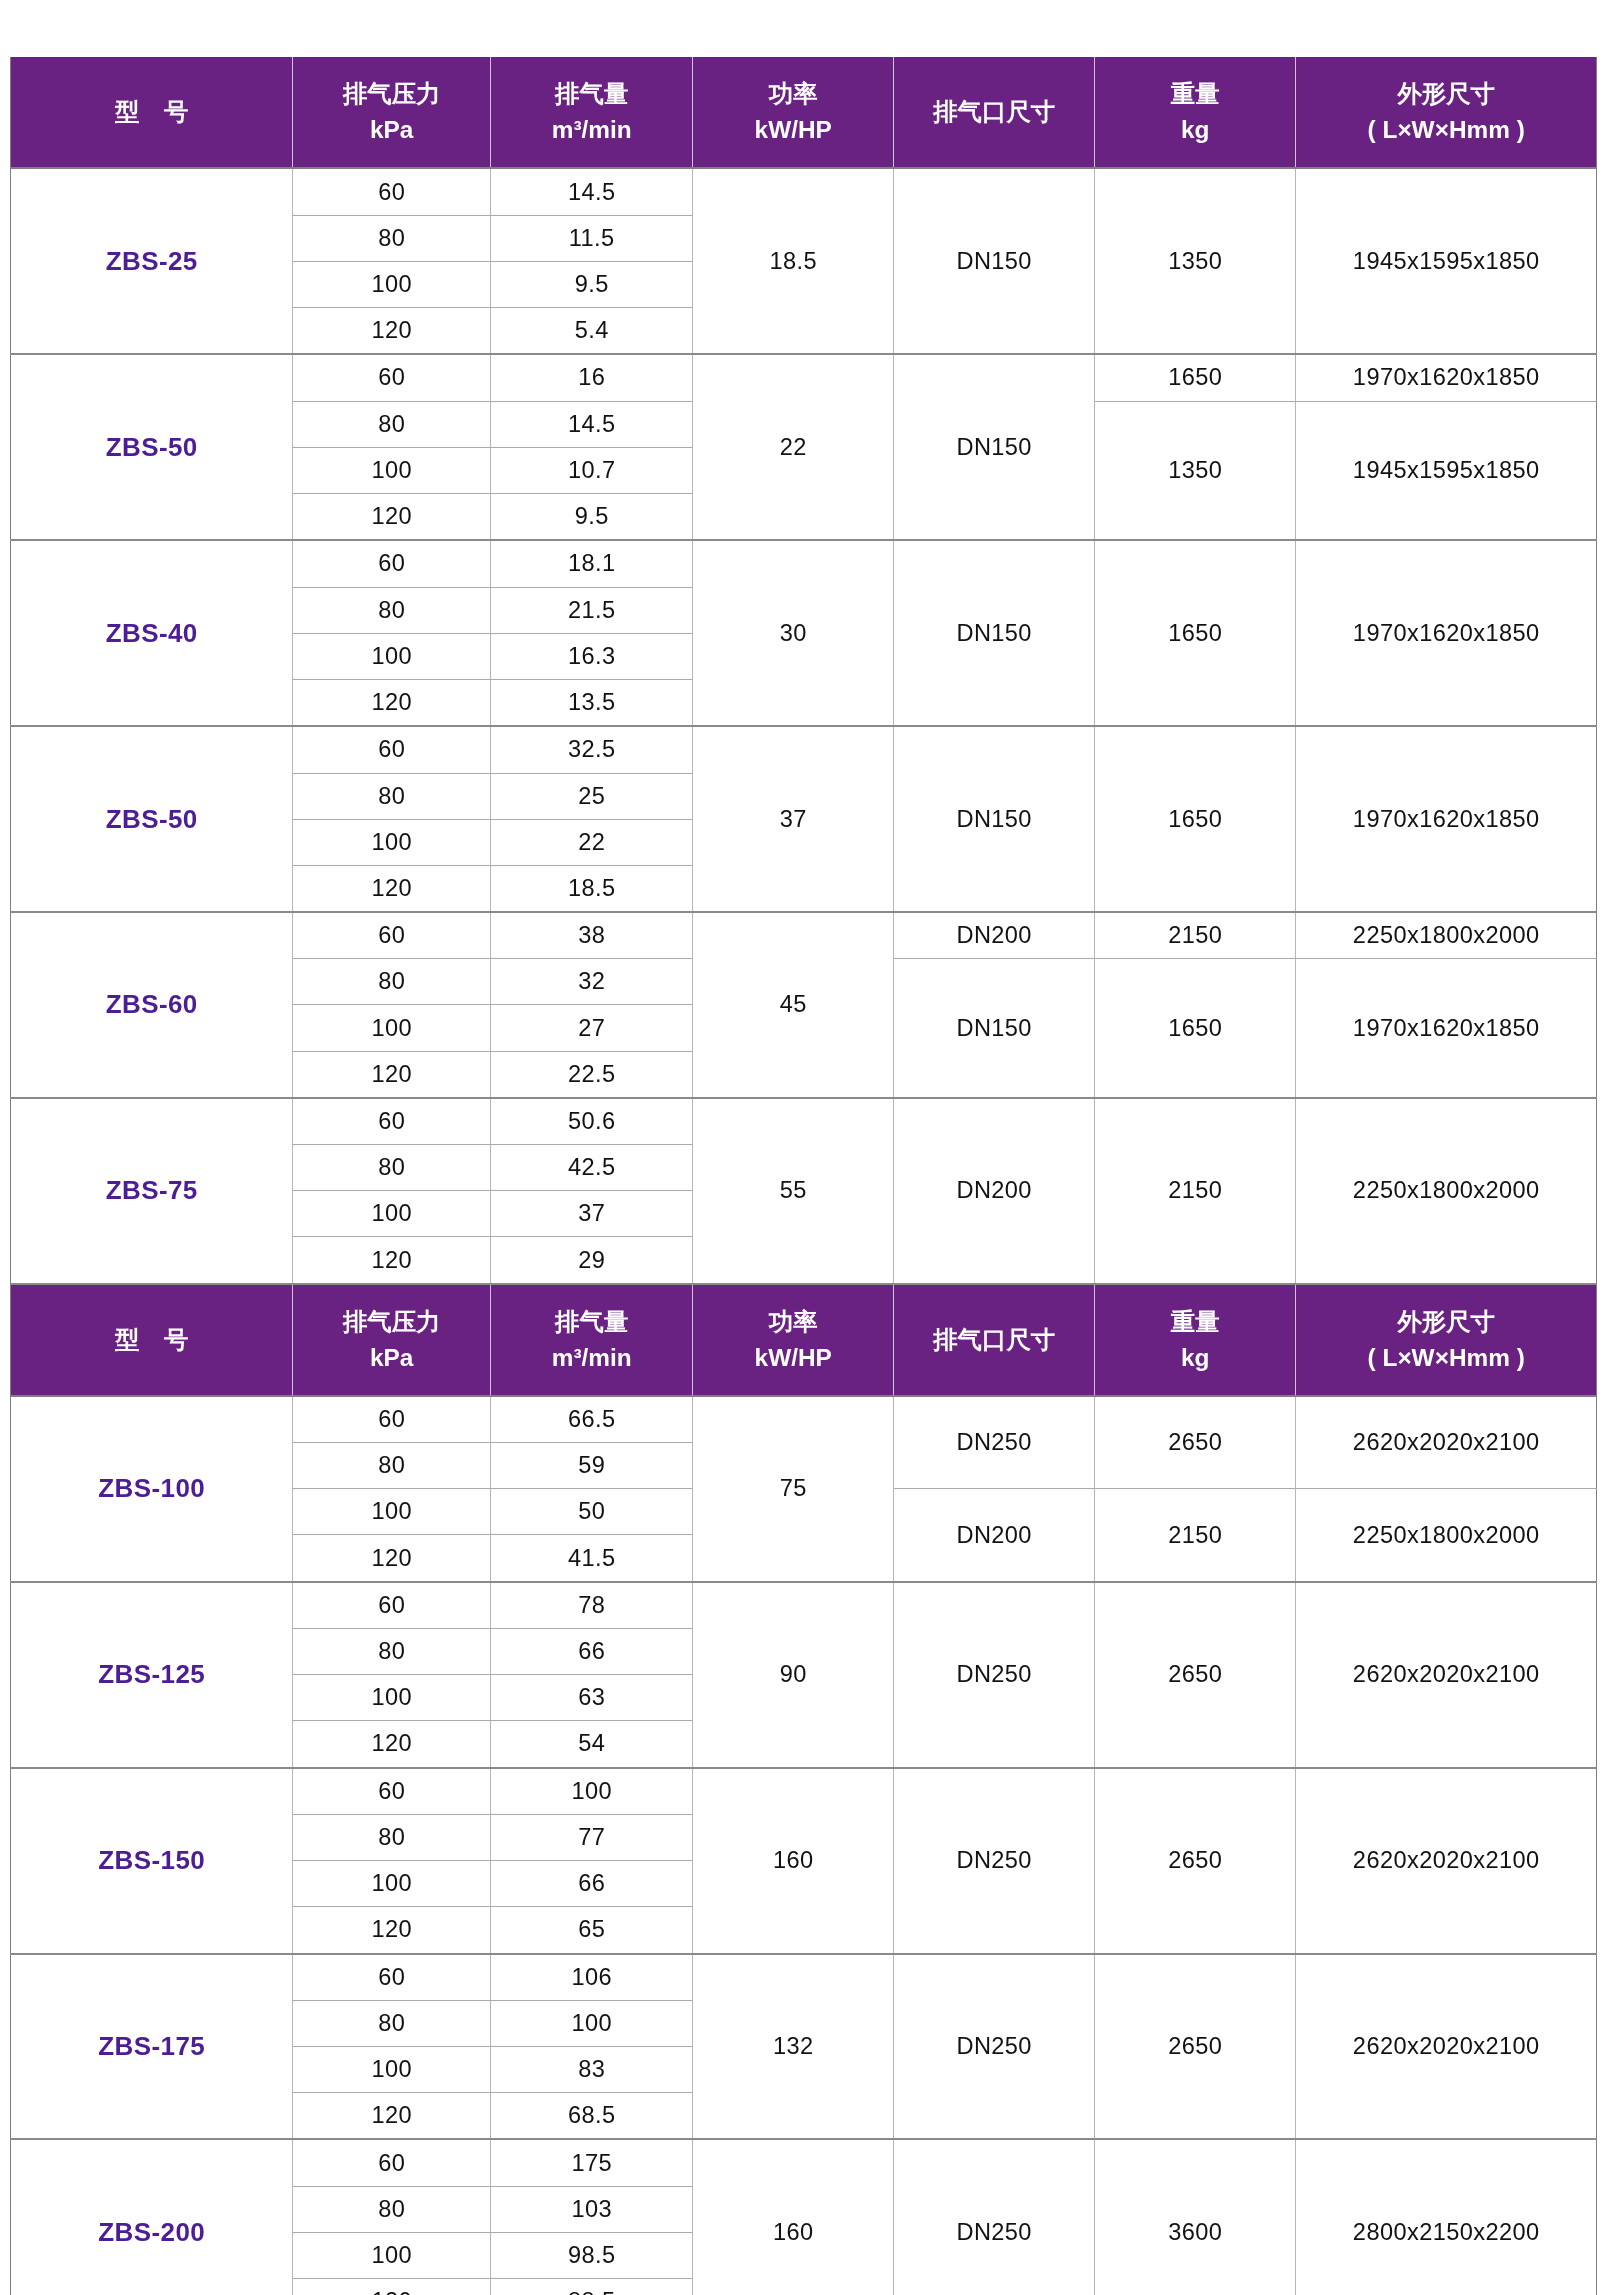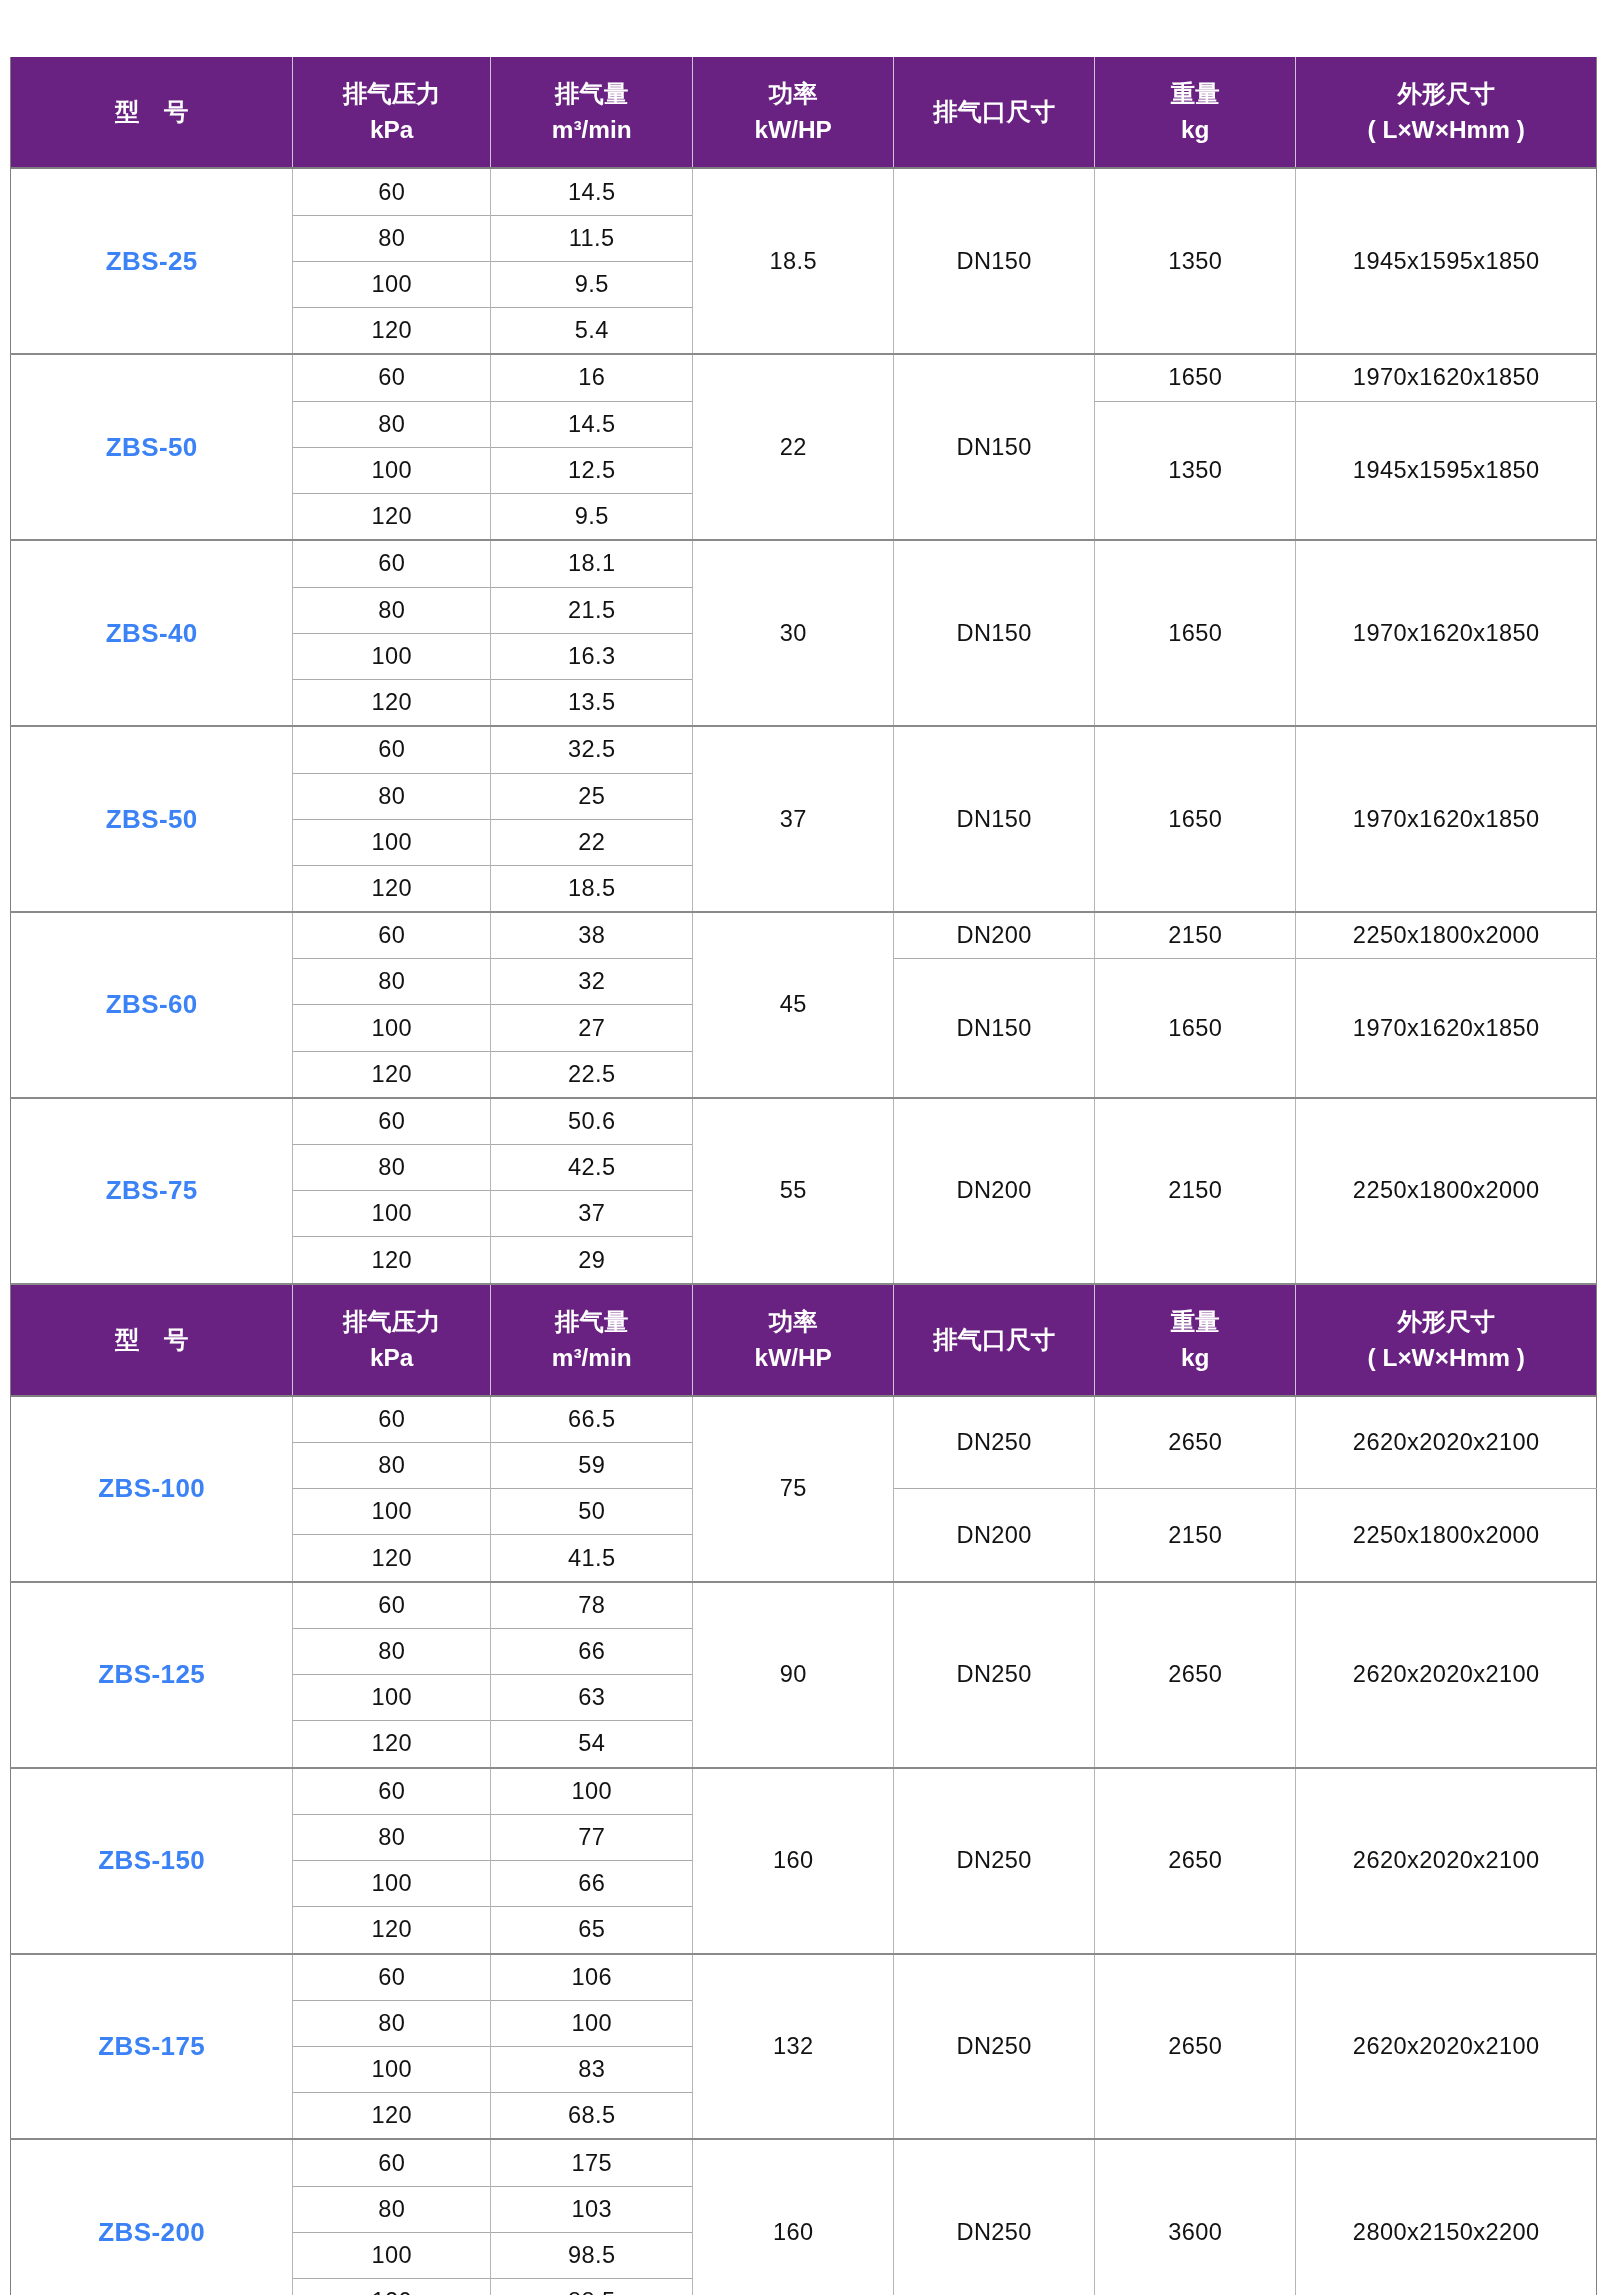--- a/index.html
+++ b/index.html
@@ -24,21 +24,21 @@
   tr.hd th.c1{border-left:none;}
   tr.hd2 th{border-top:2.4px solid #8a8a8a;}
   .hl{line-height:36px;}
   
   td{
     font-size:23.6px;color:#121212;
     border-left:1.6px solid #b5b5b5;
     letter-spacing:0.4px;
   }
   td.c1{border-left:none;}
-  td.model{color:#3b82f6;font-weight:bold;font-size:26px;letter-spacing:0.4px;}
+  td.model{color:#4c1d95;font-weight:bold;font-size:26px;letter-spacing:0.4px;}
   tr.bs td{border-top:2.4px solid #8a8a8a;}   
   td.sub{border-top:1.6px solid #aaaaaa;}     
 </style>
 </head>
 <body>
 
 <div class="page">
 <table class="spec">
 <colgroup>
   <col style="width:282px">
@@ -112,21 +112,21 @@
   <td class="c7">1970x1620x1850</td>
 </tr>
 <tr>
   <td class="c2 sub">80</td>
   <td class="c3 sub">14.5</td>
   <td class="c6 sub" rowspan="3">1350</td>
   <td class="c7 sub" rowspan="3">1945x1595x1850</td>
 </tr>
 <tr>
           <td class="c2 sub">100</td>
-          <td class="c3 sub">12.5</td>
+          <td class="c3 sub">10.7</td>
         </tr>
 <tr>
           <td class="c2 sub">120</td>
           <td class="c3 sub">9.5</td>
         </tr>
 
 <tr class="bs">
   <td class="c1 model" rowspan="4">ZBS-40</td>
   <td class="c2">60</td>
   <td class="c3">18.1</td>

